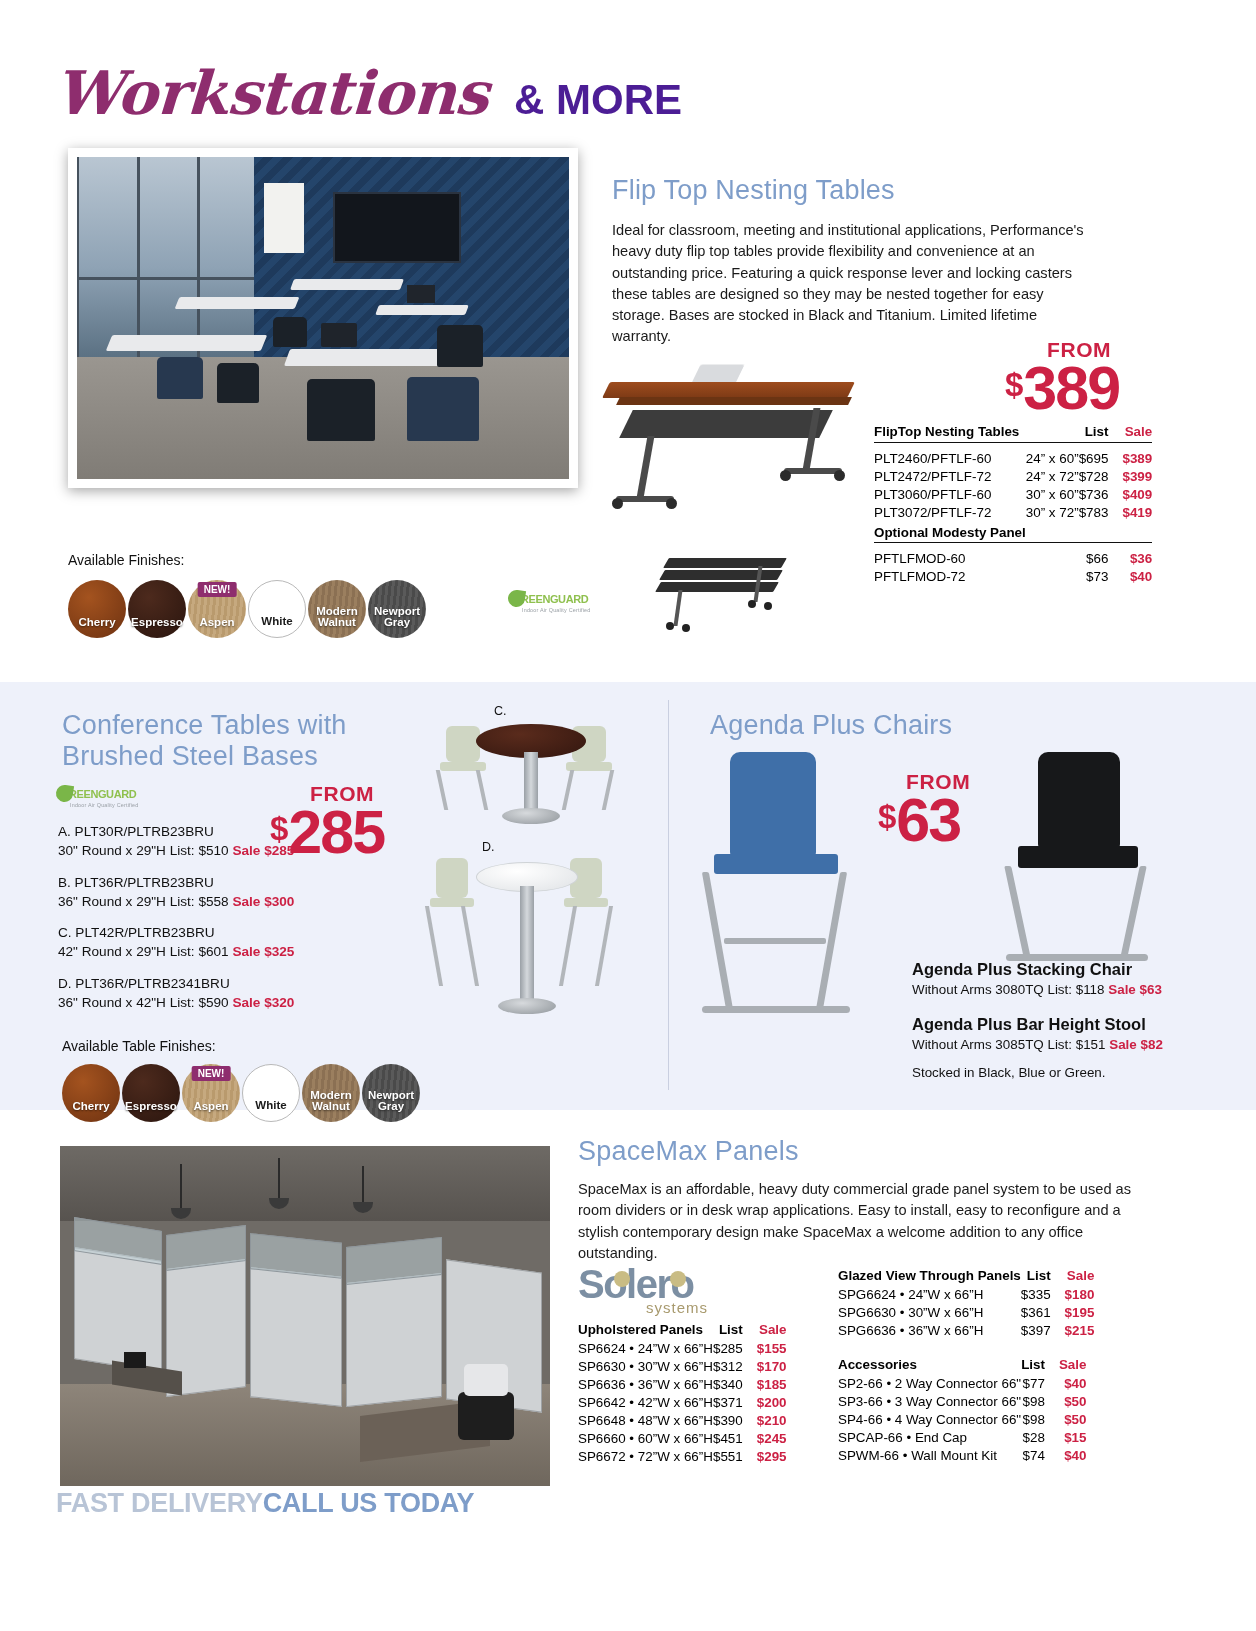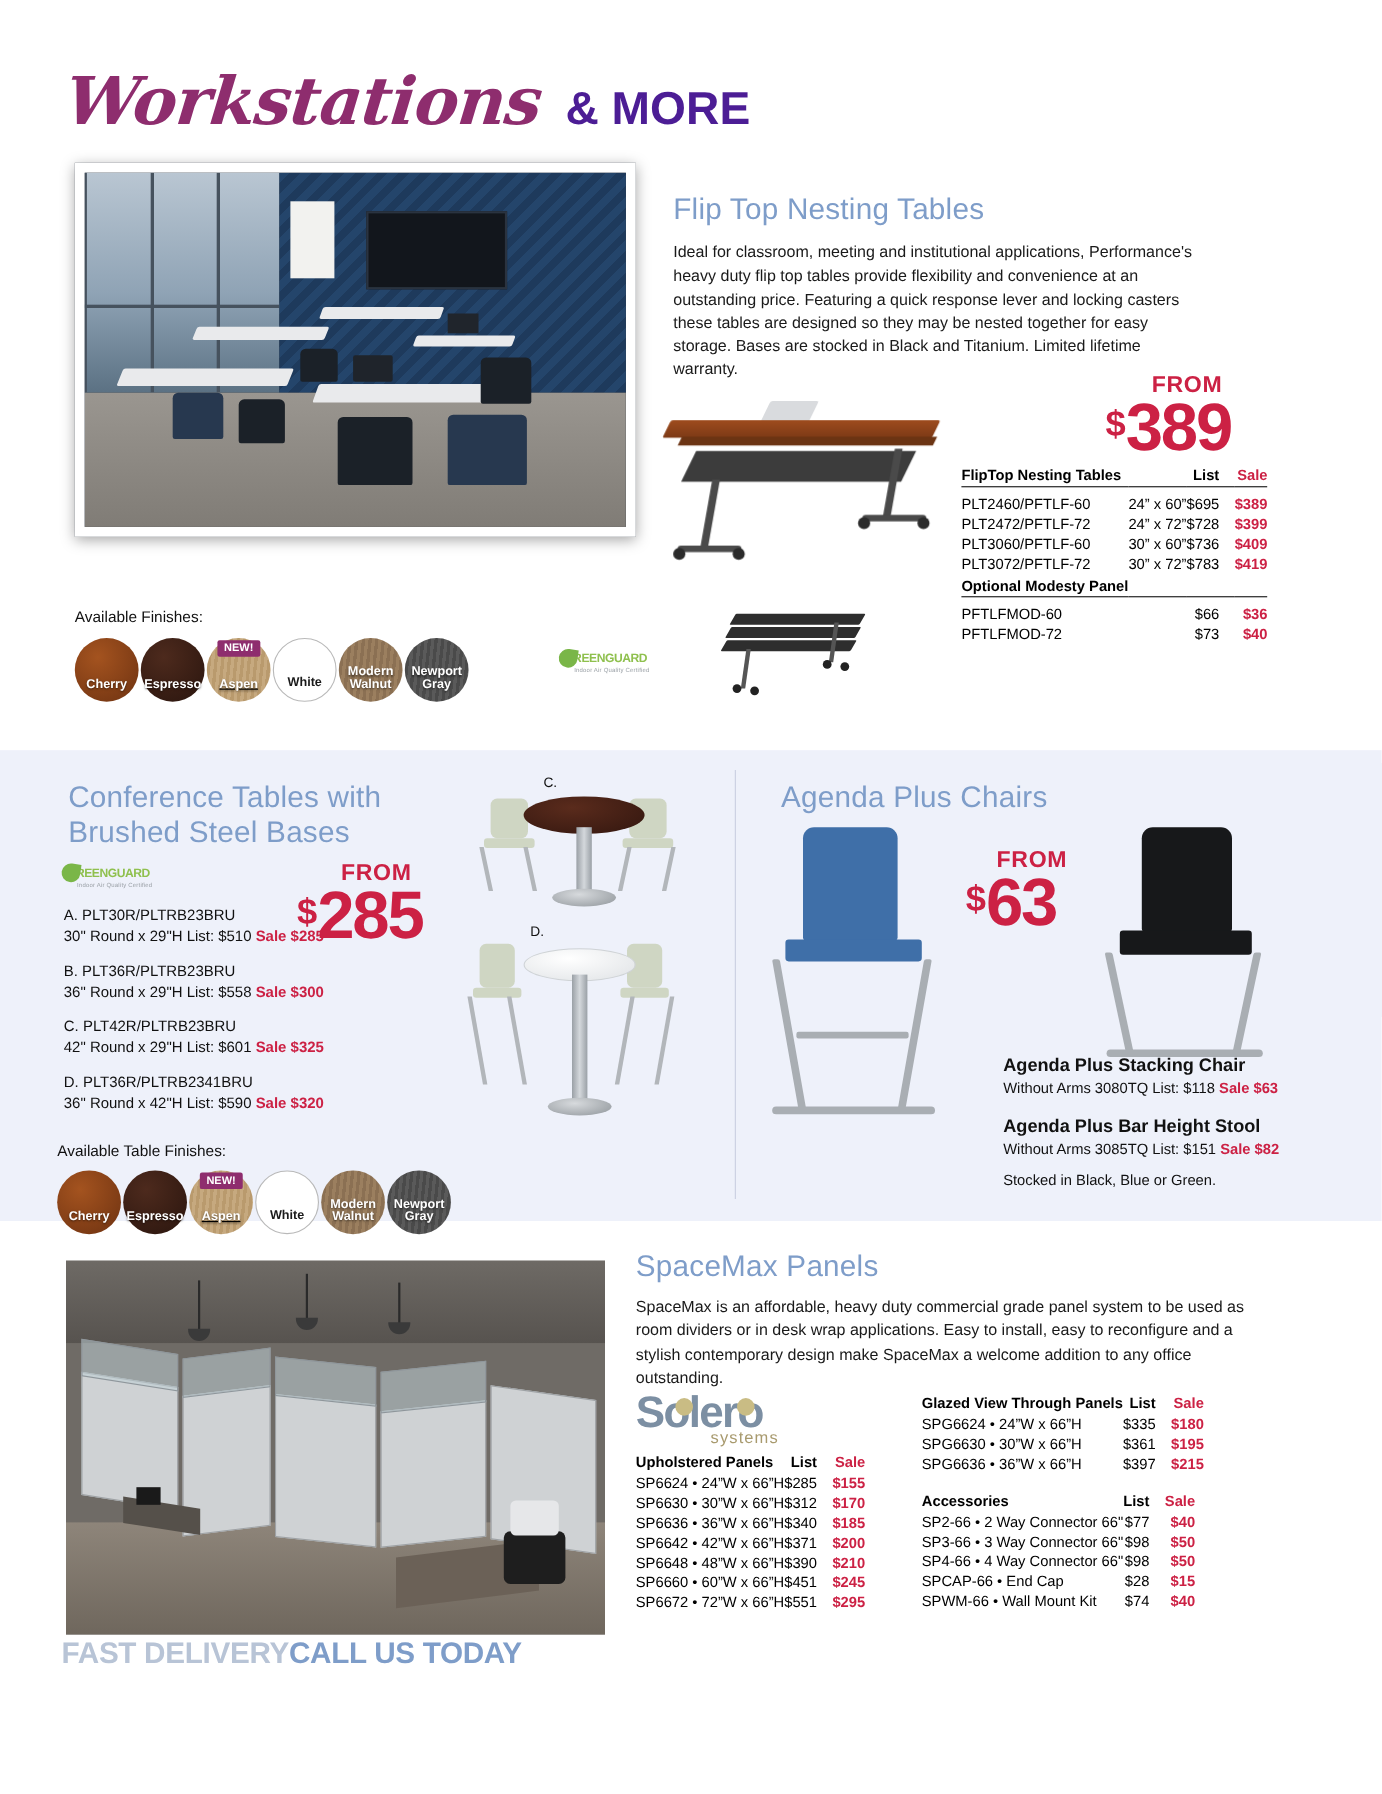--- a/index.html
+++ b/index.html
@@ -121,21 +121,21 @@
     width: 58px; height: 58px; border-radius: 50%;
     display: flex; align-items: flex-end; justify-content: center;
     position: relative; padding-bottom: 9px;
   }
   .sw span {
     color: #fff; font-size: 11.5px; font-weight: 700; text-align: center;
     line-height: 1.02; text-shadow: 0 1px 2px rgba(0,0,0,.55);
   }
   .sw.cherry { background: radial-gradient(circle at 36% 30%, #a4531f, #6e3211); }
   .sw.espresso { background: radial-gradient(circle at 36% 30%, #4d2a1d, #2a150e); }
-  .sw.aspen { background: repeating-linear-gradient(96deg,#c6a97f 0 3px,#b99a6d 3px 6px); text-decoration: underline; }
+  .sw.aspen { background: repeating-linear-gradient(96deg,#c6a97f 0 3px,#b99a6d 3px 6px); }
   .sw.aspen span { color: #fff; }
   .sw.white { background: #ffffff; border: 1px solid #b9b9b9; }
   .sw.white span { color: #1a1a1a; text-shadow: none; }
   .sw.walnut { background: repeating-linear-gradient(96deg,#9b7f5f 0 3px,#8b7053 3px 6px); }
   .sw.gray { background: repeating-linear-gradient(96deg,#5a5a5a 0 3px,#4a4a4a 3px 6px); }
   .new-tag {
     position: absolute; top: 2px; left: 50%; transform: translateX(-50%);
     background: #8e2d6e; color: #fff; font-size: 10px; font-weight: 700;
     padding: 2px 6px; border-radius: 2px; white-space: nowrap; text-shadow: none;
   }
@@ -407,21 +407,21 @@
       <div class="conf-item">
         <div>C. PLT42R/PLTRB23BRU</div>
         <div>42" Round x 29"H   List: $601 <span class="conf-sale">Sale $325</span></div>
       </div>
       <div class="conf-item">
         <div>D. PLT36R/PLTRB2341BRU</div>
         <div>36" Round x 42"H   List: $590 <span class="conf-sale">Sale $320</span></div>
       </div>
     </div>
 
-  <div style="position:absolute;left:52px;top:1038px;">
+  <div style="position:absolute;left:62px;top:1038px;">
     <div class="fin-label">Available Table Finishes:</div>
     <div class="fin-row" id="fin-row-2" style="margin-top:10px;">
         <div class="sw cherry">
           <span>Cherry</span>
         </div>
         <div class="sw espresso">
           <span>Espresso</span>
         </div>
         <div class="sw aspen">
           <div class="new-tag">NEW!</div>

